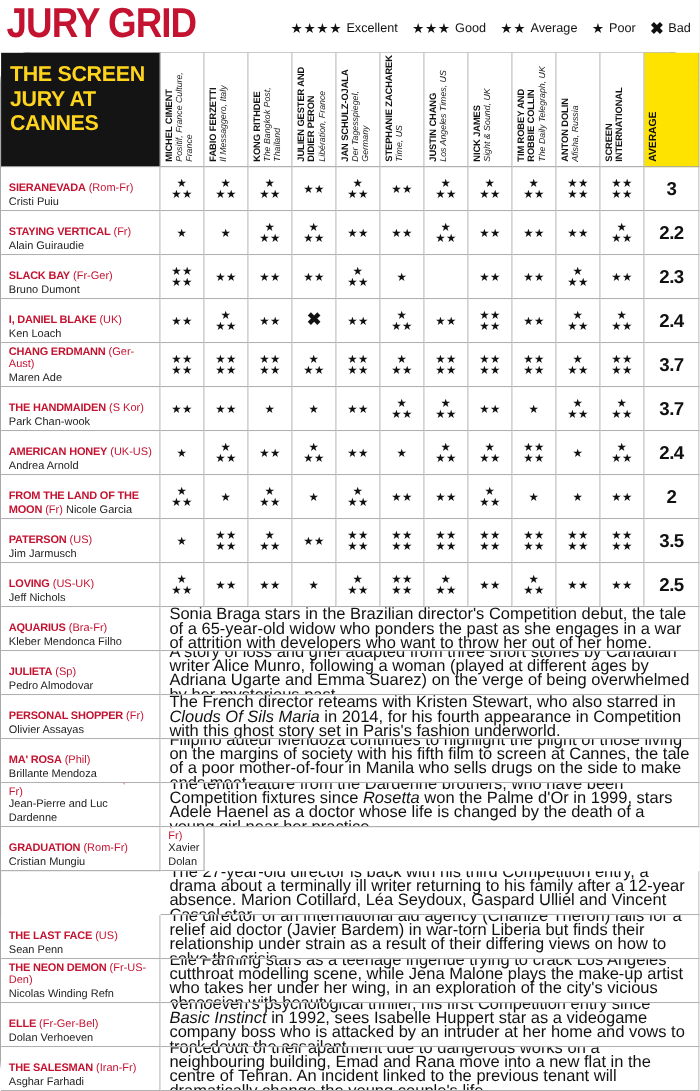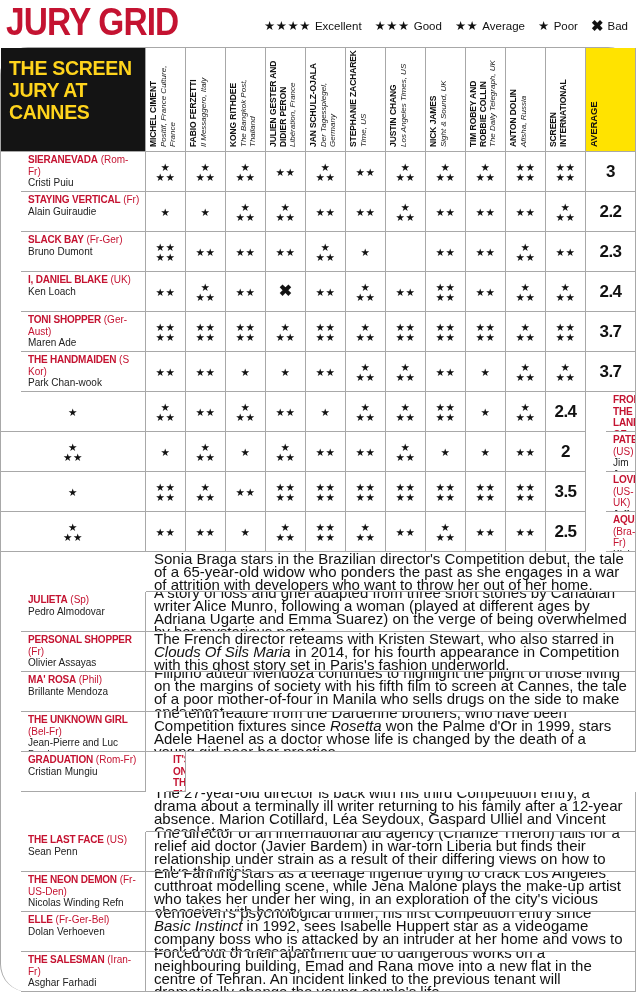--- a/index.html
+++ b/index.html
@@ -54,22 +54,22 @@
   .rot{
     writing-mode:vertical-rl;transform:rotate(180deg);
     width:100%;height:100%;padding:4px 3px 2px 2px;
   }
   .cname{font-weight:bold;font-size:8.5px;line-height:9.5px;white-space:pre-line;letter-spacing:-.1px;}
   .caff{font-style:italic;font-size:8px;line-height:9px;color:#222;}
   .avg-head{background:var(--avg-bg);}
   .avg-head .cname{font-size:9.5px;}
   
   .label-cell{
-    height:40px;display:flex;flex-direction:column;justify-content:flex-start;
-    padding:2px 4px 18px 7px;font-size:10px;line-height:11.5px;margin-left:20px;
+    height:40px;display:flex;flex-direction:column;justify-content:flex-end;
+    padding:2px 4px 2px 7px;font-size:10px;line-height:11.5px;
   }
   .ft{color:var(--red);font-weight:bold;letter-spacing:-.2px;}
   .fc{color:var(--red);font-weight:normal;}
   .fd{color:#222;}
   .star-cell{
     height:40px;display:flex;align-items:center;justify-content:center;
     text-align:center;font-size:10.5px;line-height:10px;letter-spacing:.5px;color:#111;
   }
   .bad{font-size:16px;font-weight:bold;letter-spacing:0;}
   .avg-cell{
@@ -339,21 +339,21 @@
       <div class="cell star-cell">
         <span>★<br>★★</span>
       </div>
       <div class="cell star-cell">
         <span>★<br>★★</span>
       </div>
       <div class="cell avg-cell">
         <span>2.4</span>
       </div>
       <div class="cell label-cell">
-        <div><span class="ft">TONI SHOPPER</span> <span class="fc">(Ger-Aust)</span><br><span class="fd">Maren Ade</span></div>
+        <div><span class="ft">CHANG ERDMANN</span> <span class="fc">(Ger-Aust)</span><br><span class="fd">Maren Ade</span></div>
       </div>
       <div class="cell star-cell">
         <span>★★<br>★★</span>
       </div>
       <div class="cell star-cell">
         <span>★★<br>★★</span>
       </div>
       <div class="cell star-cell">
         <span>★★<br>★★</span>
       </div>
@@ -415,20 +415,23 @@
         <span>★</span>
       </div>
       <div class="cell star-cell">
         <span>★<br>★★</span>
       </div>
       <div class="cell star-cell">
         <span>★<br>★★</span>
       </div>
       <div class="cell avg-cell">
         <span>3.7</span>
+      </div>
+      <div class="cell label-cell">
+        <div><span class="ft">AMERICAN HONEY</span> <span class="fc">(UK-US)</span><br><span class="fd">Andrea Arnold</span></div>
       </div>
       <div class="cell star-cell">
         <span>★</span>
       </div>
       <div class="cell star-cell">
         <span>★<br>★★</span>
       </div>
       <div class="cell star-cell">
         <span>★★</span>
       </div>

